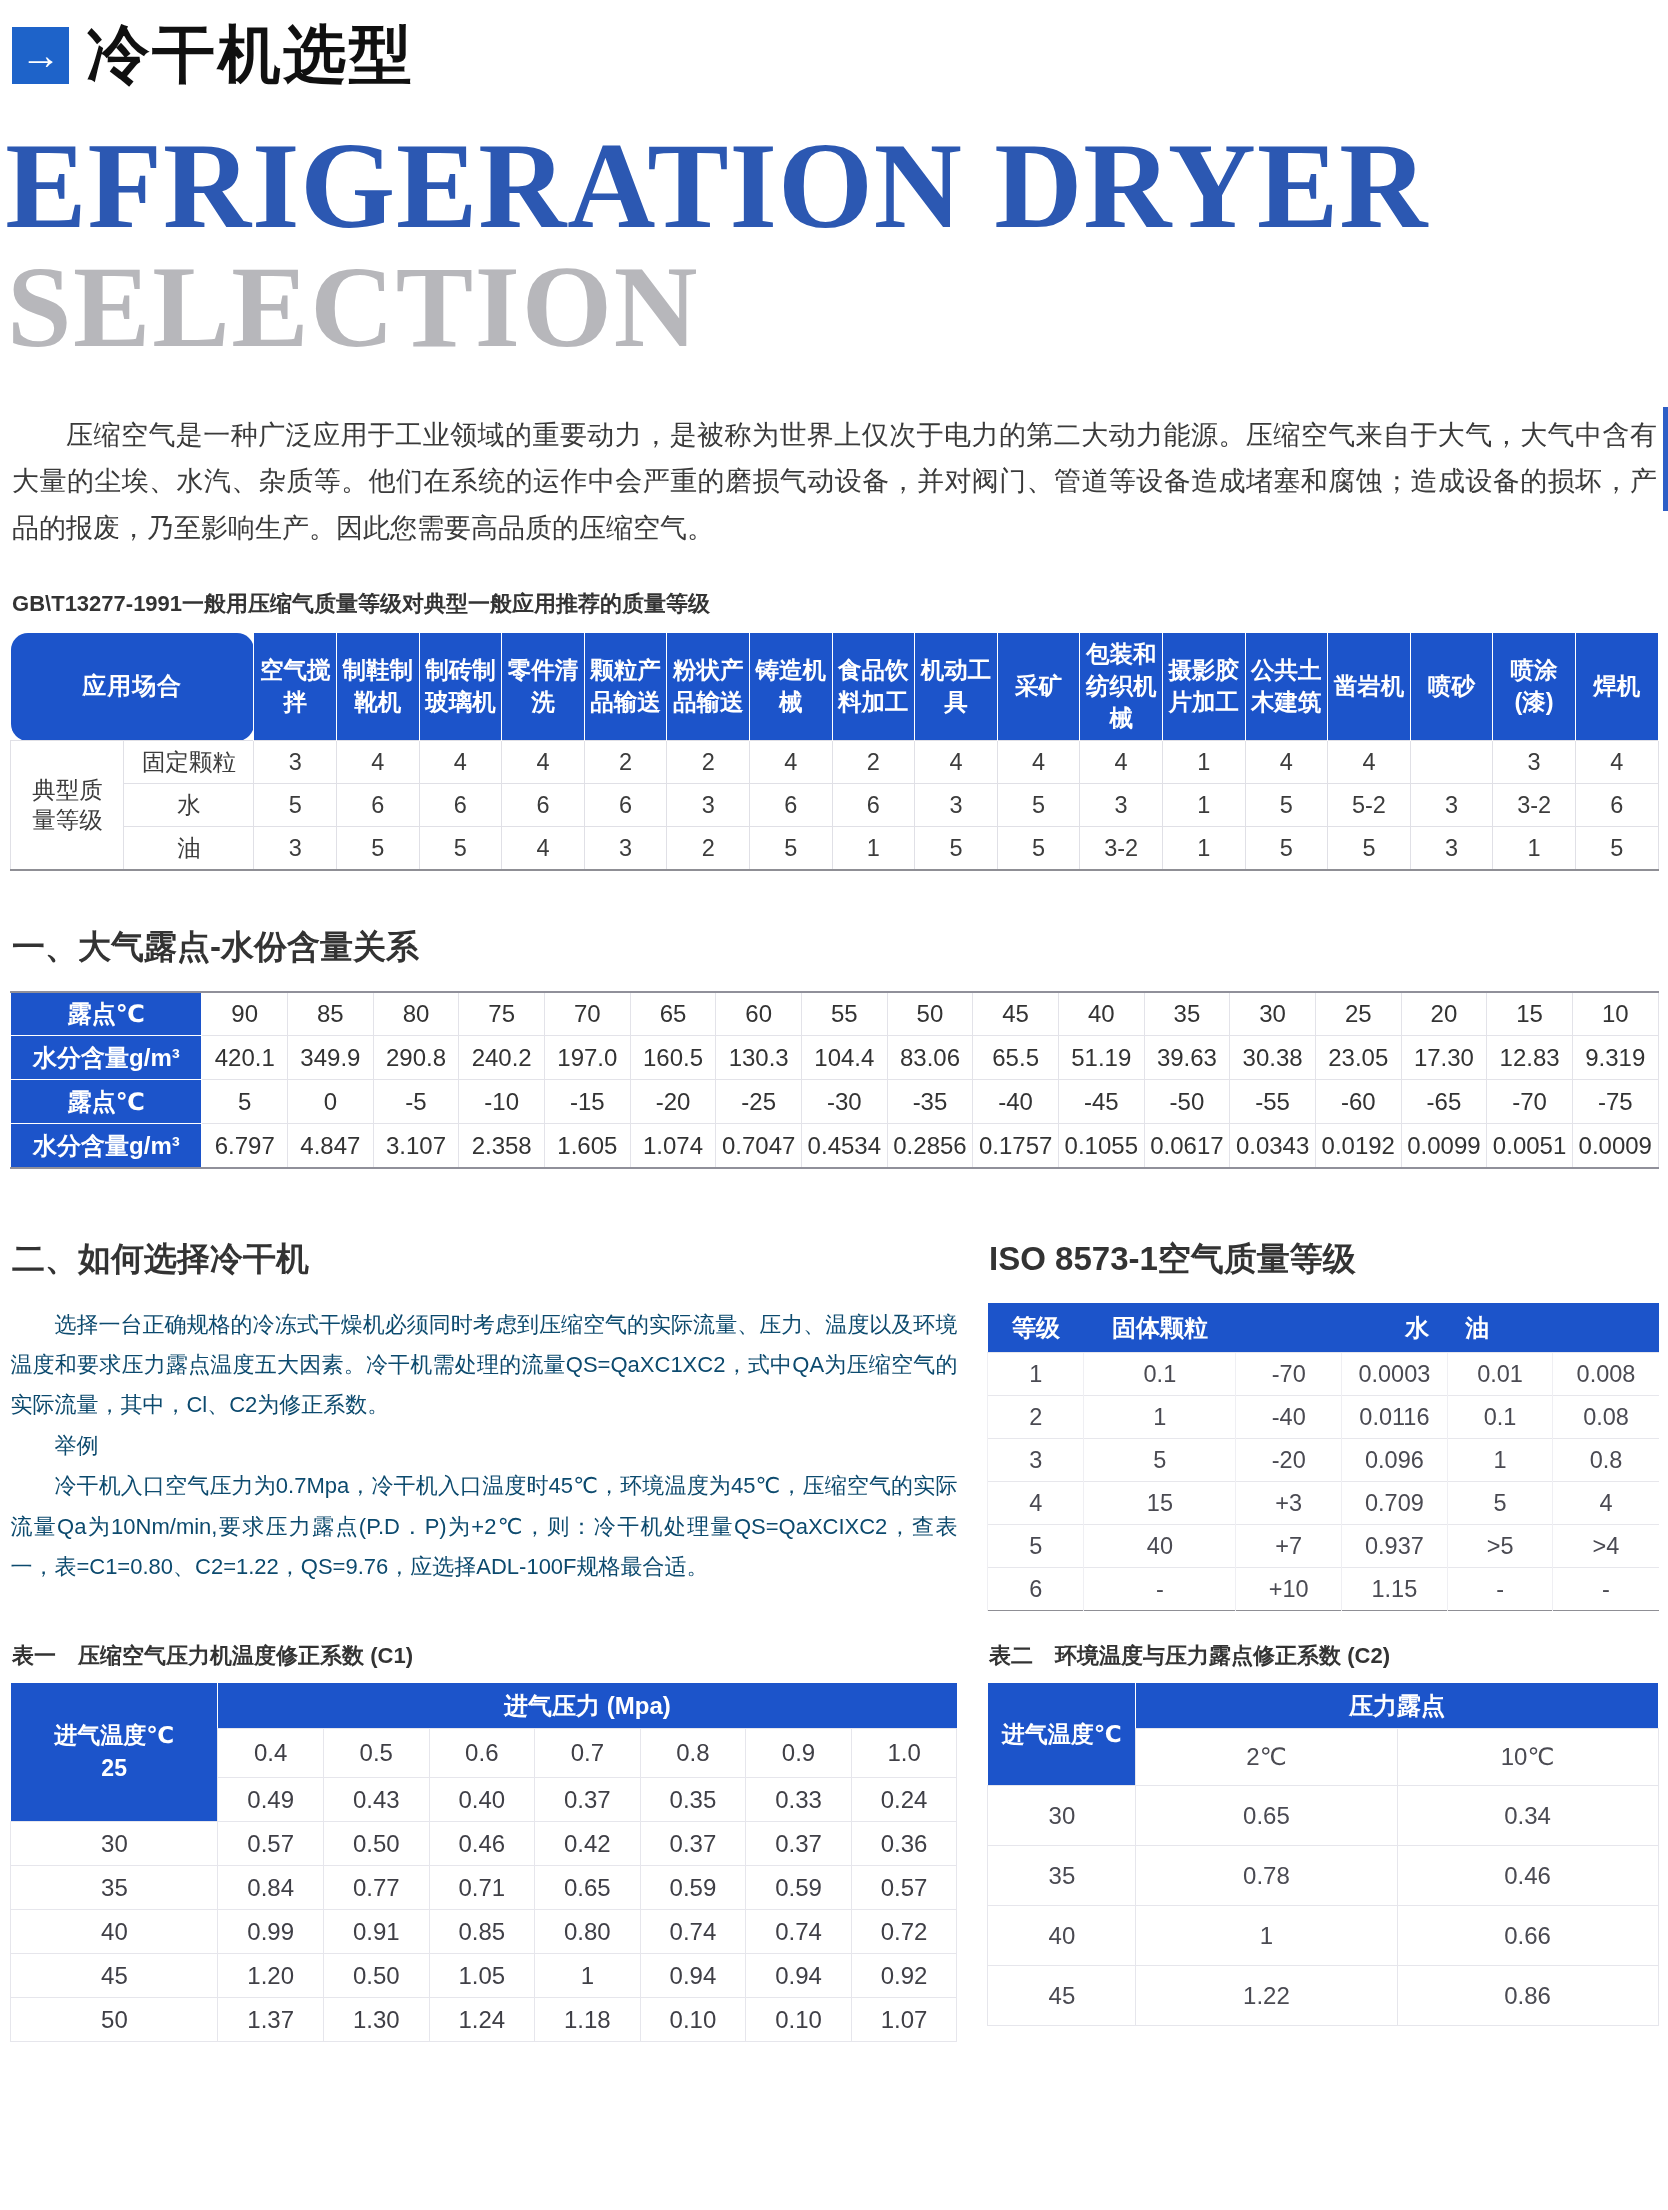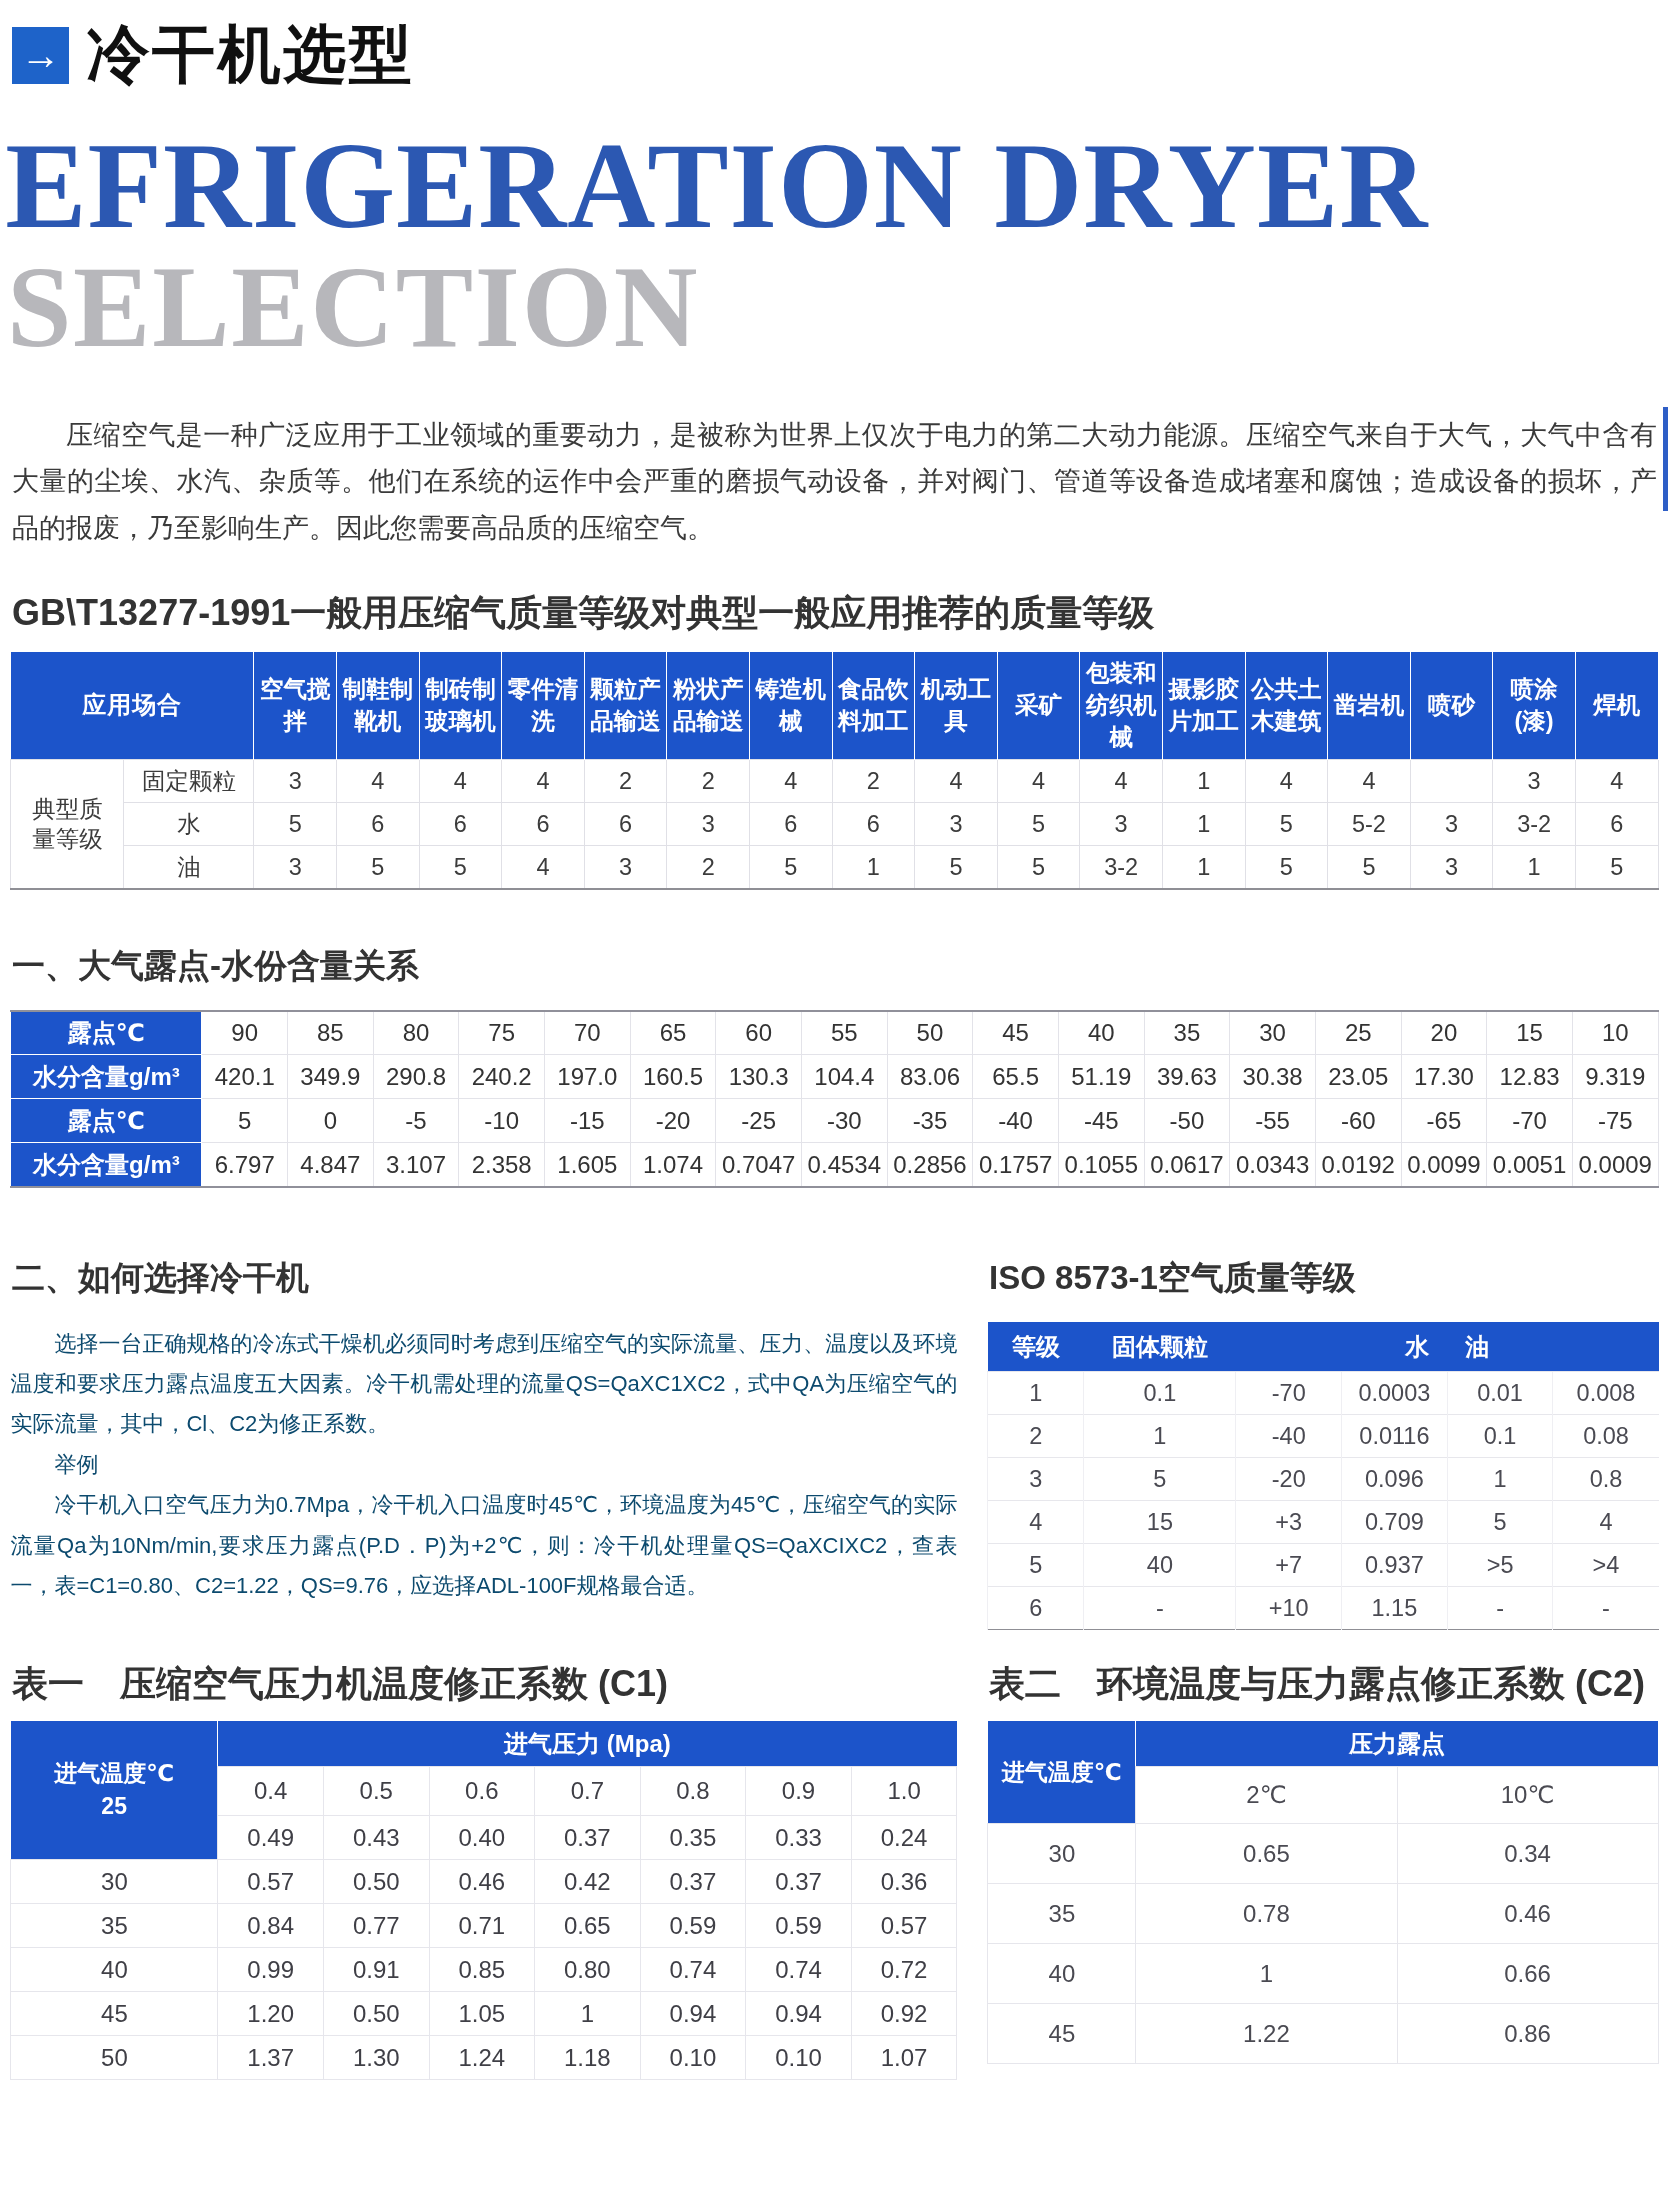--- a/index.html
+++ b/index.html
@@ -20,34 +20,34 @@
   .title-en1 { font-family:"Liberation Serif","DejaVu Serif",serif; font-weight:bold;
                color:var(--title-blue); font-size:122px; line-height:1.02;
                letter-spacing:0.9px; margin:26px 0 0 -5.2px; white-space:nowrap; }
   .title-en2 { font-family:"Liberation Serif","DejaVu Serif",serif; font-weight:bold;
                color:var(--sel-gray); font-size:116px; line-height:1.0;
                letter-spacing:1.7px; margin:0 0 0 -3.5px; white-space:nowrap; }
 
   .intro { margin:47px 1.7px 0 1.7px; font-size:27px; line-height:1.72; color:#3a3a3a;
            text-align:justify; text-indent:2em; }
 
-  .sec-title { font-size:36px; font-weight:bold; color:#333; margin:38px 0 0 1.7px; }
+  .sec-title { font-size:22px; font-weight:bold; color:#333; margin:38px 0 0 1.7px; }
   .sec-title.big { font-size:33px; margin-top:54px; }
 
   
   .tbl { border-collapse:collapse; table-layout:fixed; width:100%; }
   .tbl td, .tbl th { text-align:center; vertical-align:middle; overflow:hidden; }
 
   
   .gb { margin-top:14px; border-bottom:2.6px solid #8f8f95; }
   .gb col.g1 { width:113px; } .gb col.g2 { width:130px; }
   .gb th { background:var(--blue); color:#fff; font-size:23.5px; font-weight:bold;
            height:108px; line-height:1.35; padding:3.5px 2.6px;
            border-right:0.9px solid rgba(255,255,255,.3); }
-  .gb th.corner2 { font-size:24px; letter-spacing:0.9px; }
+  .gb th.corner2 { font-size:24px; letter-spacing:0.9px;border-radius:17px; }
   .gb td { height:43px; font-size:23.5px; color:#3c3c3c; background:#fff;
            border:0.9px solid #e0e0e6; }
   .gb td.group-label { line-height:1.3; padding:0 10.4px; }
 
   
   .dew { margin-top:21px; border-top:2.6px solid #90909a; border-bottom:2.6px solid #90909a; }
   .dew col.d1 { width:191px; }
   .dew td { height:44px; font-size:24px; color:#333; border:0.9px solid #e3e3e9; }
   .dew td.row-label { background:var(--blue); color:#fff; font-weight:bold;
                       font-size:24px; border-color:rgba(255,255,255,.35); }

